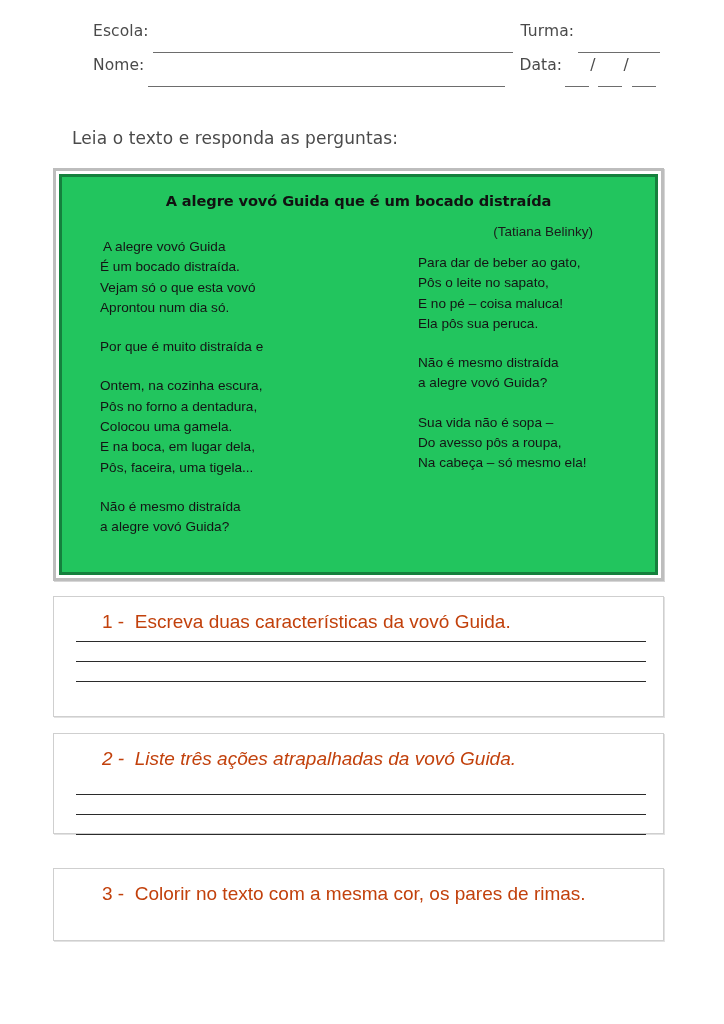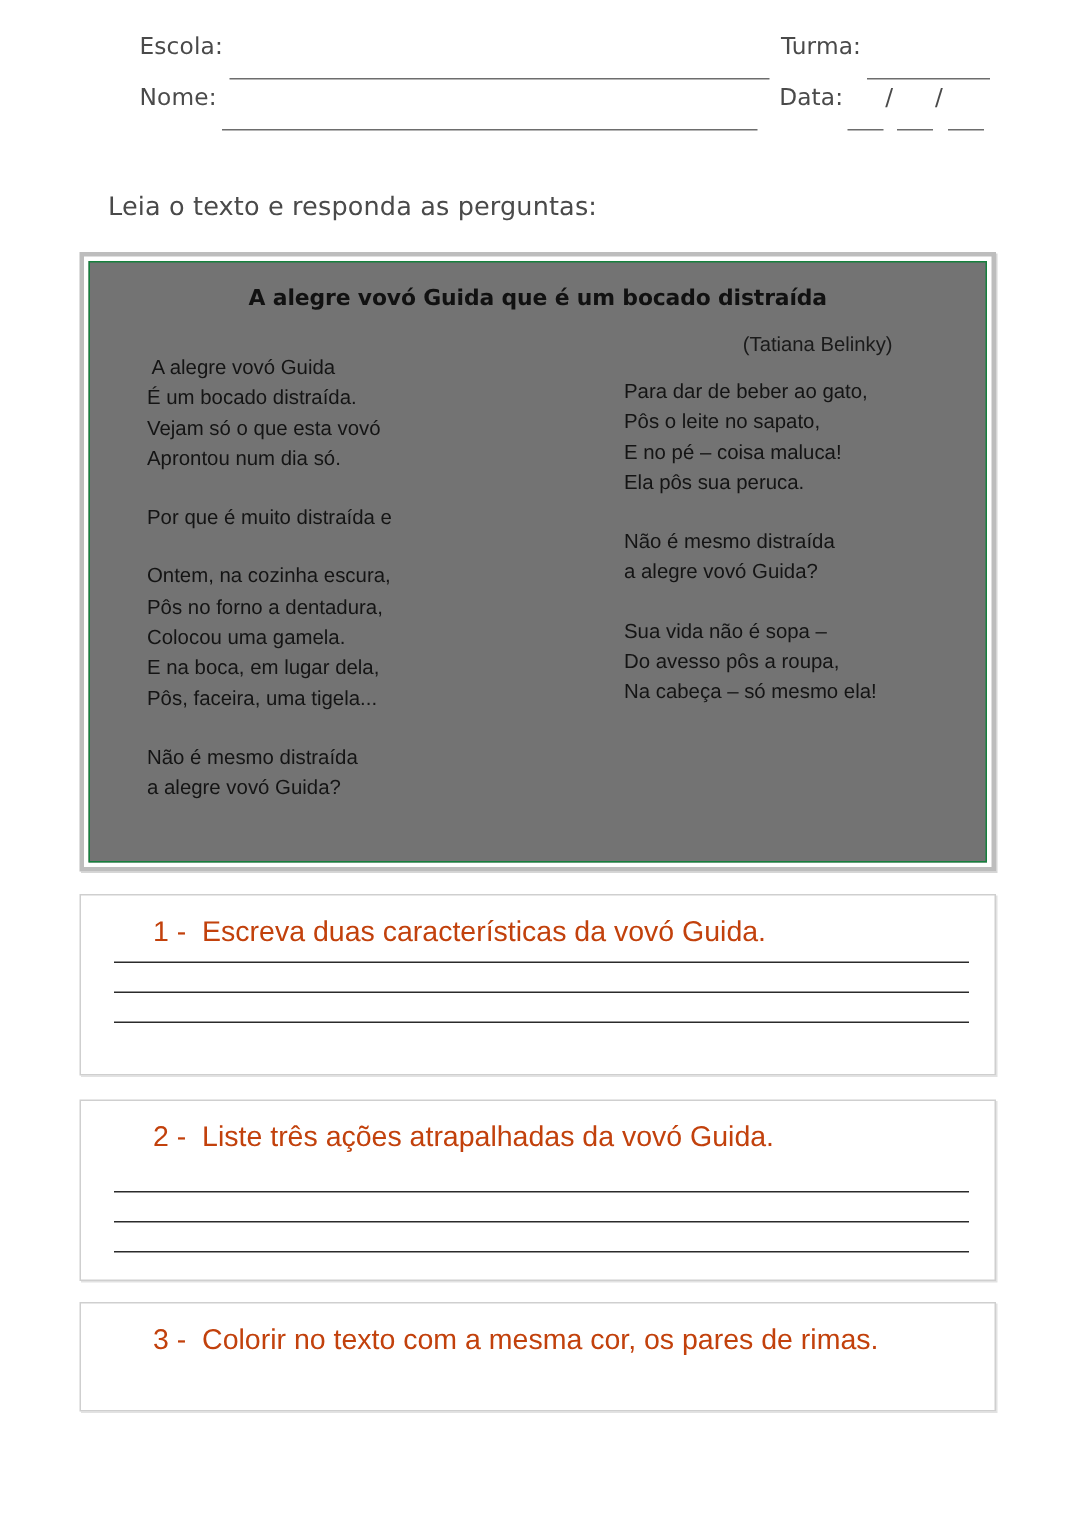--- a/index.html
+++ b/index.html
@@ -72,23 +72,23 @@
     background: #ffffff;
     border: 3px solid #bdbdbd;
     box-shadow: 1px 1px 0 0 #d6d6d6;
   }
   .poem-inner {
     position: absolute;
     left: 3px;
     top: 3px;
     right: 3px;
     bottom: 3px;
-    border: 1px solid #15803d;
+    border: 3px solid #15803d;
     box-sizing: border-box;
-    background: #737373;
+    background: #22c55e;
   }
   .poem-title {
     position: absolute;
     left: 0;
     right: 0;
     top: 15px;
     text-align: center;
     font-family: "DejaVu Sans", sans-serif;
     font-weight: bold;
     font-size: 14.6px;
@@ -230,21 +230,21 @@
   </div>
 </div>
 
 <div id="questions-host">
     <div class="q-box" style="top: 596px; height: 121px;">
       <div class="q-text" style="left: 48px; top: 14px;">1 -  Escreva duas características da vovó Guida.</div>
       <div class="ans-line" style="top: 44px;"></div>
       <div class="ans-line" style="top: 64px;"></div>
       <div class="ans-line" style="top: 84px;"></div>
     </div>
-    <div class="q-box" style="top: 733px; height: 121px;">
+    <div class="q-box" style="top: 733px; height: 101px; font-style: italic;">
       <div class="q-text" style="left: 48px; top: 14px;">2 -  Liste três ações atrapalhadas da vovó Guida.</div>
       <div class="ans-line" style="top: 60px;"></div>
       <div class="ans-line" style="top: 80px;"></div>
       <div class="ans-line" style="top: 100px;"></div>
     </div>
     <div class="q-box" style="top: 868px; height: 73px;">
       <div class="q-text" style="left: 48px; top: 14px;">3 -  Colorir no texto com a mesma cor, os pares de rimas.</div>
     </div>
   </div>
 

